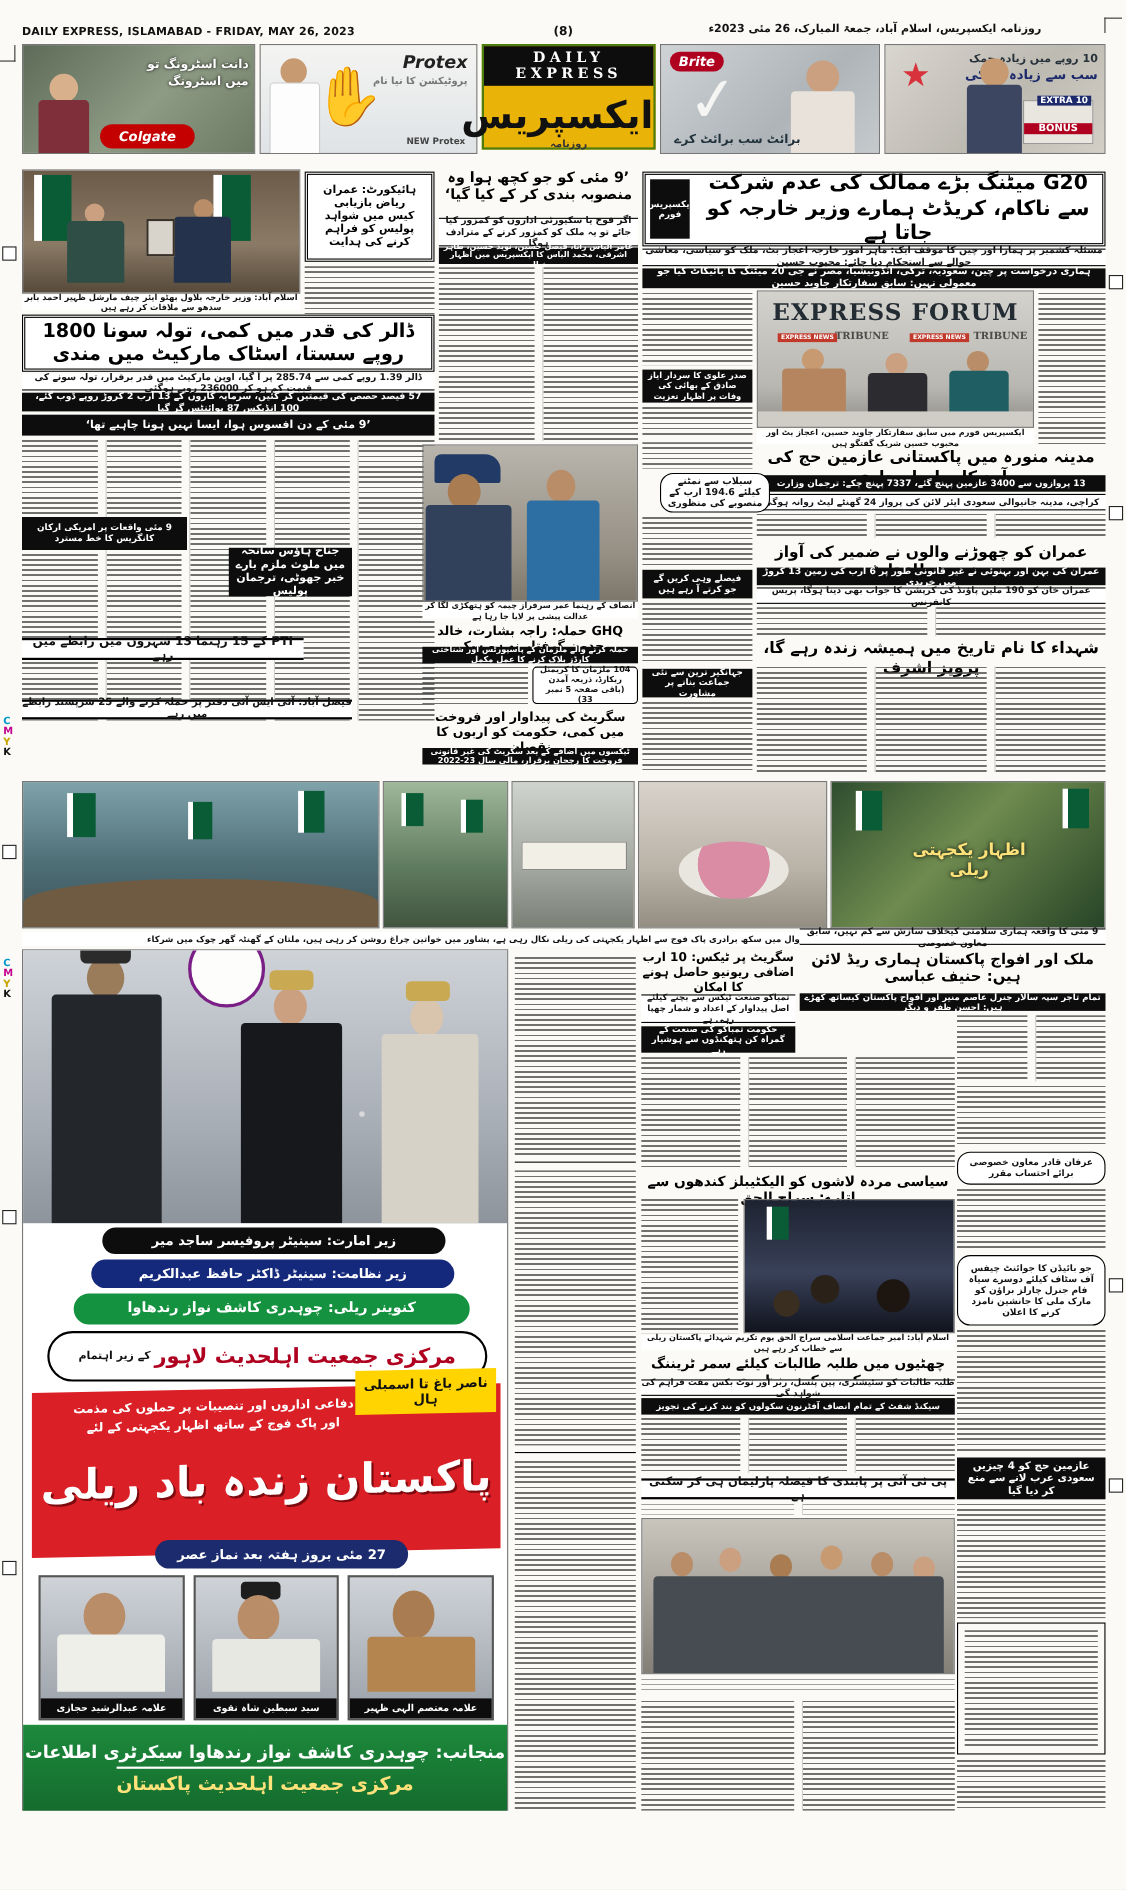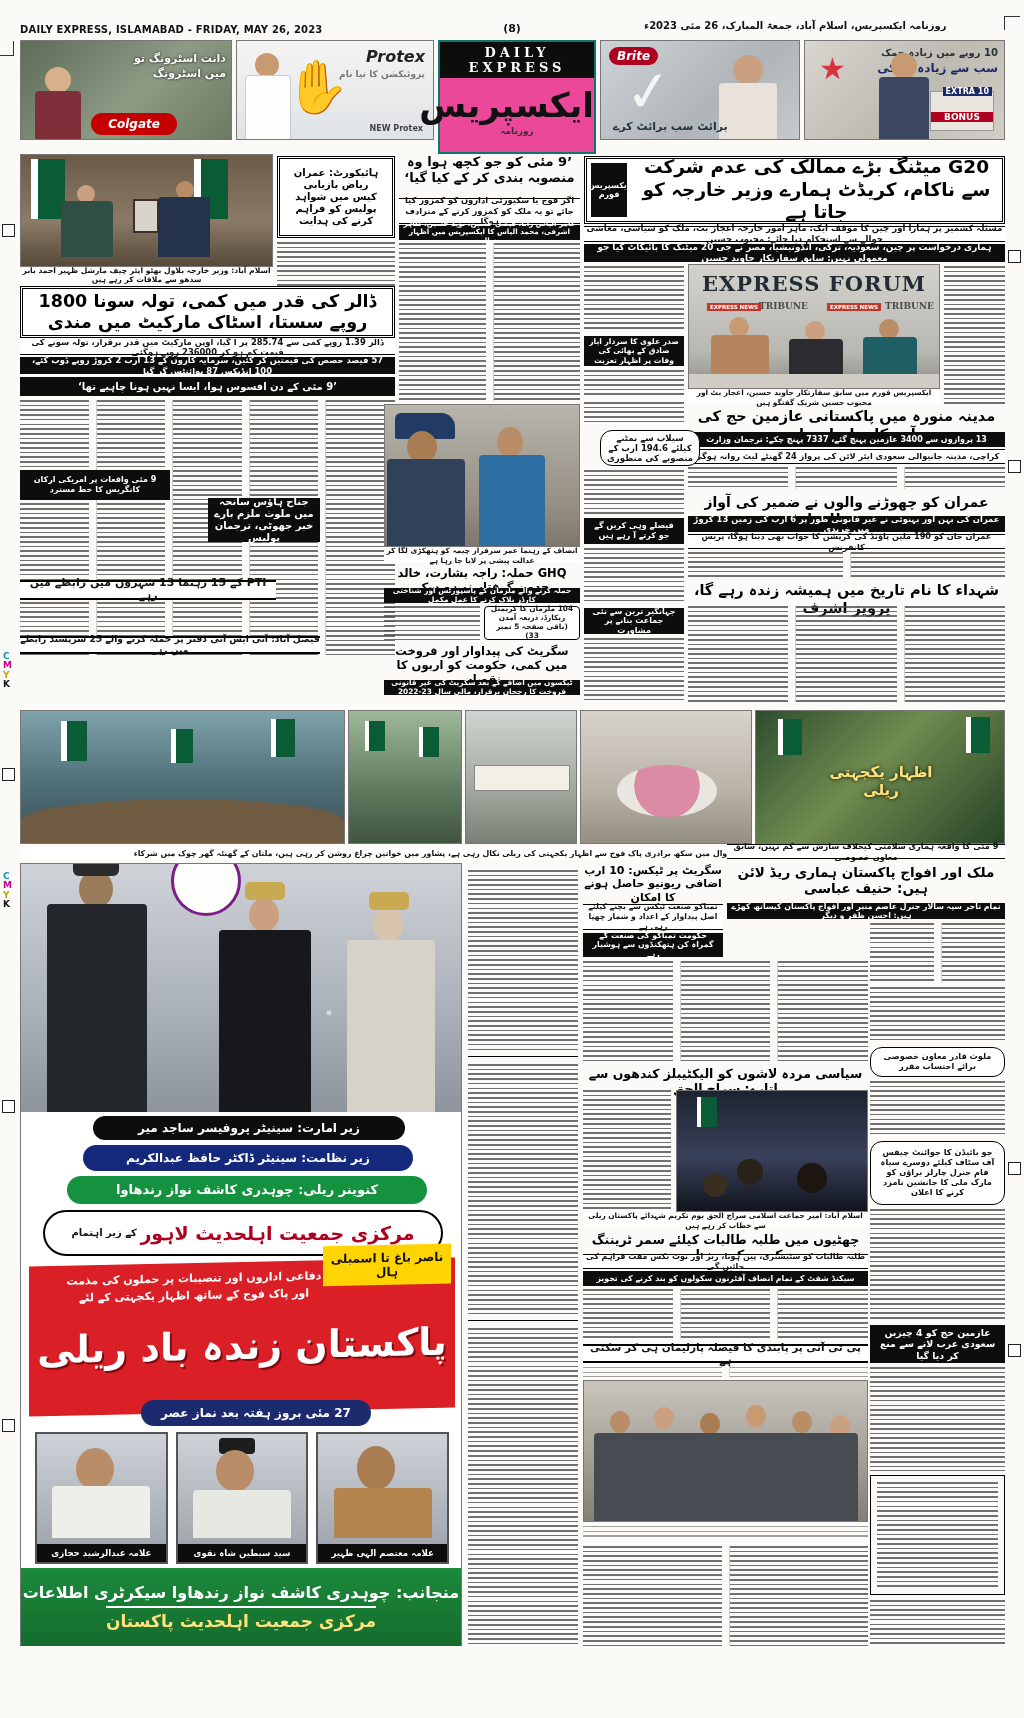--- a/index.html
+++ b/index.html
@@ -77,21 +77,21 @@
     <div class="fig" style="left:14px;top:50px;width:46px;height:50px;background:#7e2f3a"></div>
   </div>
   <div class="abs ph" style="left:236px;top:40px;width:198px;height:100px;background:linear-gradient(180deg,#f4f4f2,#dfe3e6)">
     <div class="abs" style="right:8px;top:6px;font-size:16px;font-weight:800;color:#222;font-style:italic">Protex</div>
     <div class="abs ur" style="right:8px;top:28px;font-size:9px;font-weight:700;color:#777">پروٹیکشن کا نیا نام</div>
     <div class="abs" style="left:48px;top:16px;font-size:52px;color:#9aa4ab">✋</div>
     <div class="head" style="left:18px;top:12px;width:24px;height:24px;background:#c79a72"></div>
     <div class="fig" style="left:8px;top:34px;width:44px;height:66px;background:#fdfdfd;border:1px solid #ccc"></div>
     <div class="abs" style="right:10px;bottom:6px;font-size:8px;font-weight:700;color:#444">NEW Protex</div>
   </div>
-  <div class="abs" style="left:438px;top:40px;width:158px;height:114px;border:2px solid #0f766e;background:#ec4899">
+  <div class="abs" style="left:438px;top:40px;width:158px;height:96px;border:2px solid #4d7c0f;background:#eab308">
     <div style="background:#0d0d0d;color:#fff;text-align:center;font-size:13px;font-weight:700;
          font-family:'DejaVu Serif',serif;letter-spacing:4px;padding:3px 0">DAILY EXPRESS</div>
     <div class="ur c" style="font-size:34px;font-weight:800;line-height:1.6">ایکسپریس</div>
     <div class="ur c" style="font-size:9px;font-weight:700;color:#333;margin-top:-6px">روزنامہ</div>
   </div>
   <div class="abs ph" style="left:600px;top:40px;width:200px;height:100px;background:linear-gradient(135deg,#cfd3d6,#aeb4b8 60%,#c6cacd)">
     <div class="abs" style="left:8px;top:6px;padding:2px 8px;background:#b00020;color:#fff;border-radius:9px;
          font-size:12px;font-weight:800;font-style:italic">Brite</div>
     <div class="abs" style="left:24px;top:18px;font-size:56px;font-weight:800;color:#f5f5f3;transform:rotate(-6deg)">✓</div>
     <div class="head" style="right:36px;top:14px;width:30px;height:30px;background:#caa081"></div>
@@ -347,21 +347,21 @@
   <div class="abs ph" style="left:676px;top:1090px;width:192px;height:122px;background:linear-gradient(180deg,#1d2330,#39415a 55%,#11141d)">
     <div class="flag" style="left:20px;top:6px;width:20px;height:30px"></div>
     <div class="head" style="left:60px;bottom:26px;width:26px;height:26px;background:#2a2118"></div>
     <div class="head" style="left:120px;bottom:18px;width:30px;height:30px;background:#1c1510"></div>
     <div class="head" style="left:26px;bottom:14px;width:24px;height:24px;background:#3a2e20"></div>
   </div>
   <div class="abs gk" style="left:583px;top:1090px;width:88px;height:122px"></div>
   <div class="abs cap" style="left:583px;top:1214px;width:285px;height:13px;font-size:7.4px">اسلام آباد: امیر جماعت اسلامی سراج الحق یوم تکریم شہدائے پاکستان ریلی سے خطاب کر رہے ہیں</div>
 
   <div class="abs hl" style="left:583px;top:1232px;width:285px;height:20px;font-size:12.5px">چھٹیوں میں طلبہ طالبات کیلئے سمر ٹریننگ کیمپ کی منظوری</div>
-  <div class="abs deck" style="left:583px;top:1254px;width:285px;height:15px;font-size:8px">طلبہ طالبات کو سٹیشنری، پین ہونا، ربر اور نوٹ بکس مفت فراہم کی جائیں گی</div>
+  <div class="abs deck" style="left:583px;top:1254px;width:285px;height:15px;font-size:8px">طلبہ طالبات کو سٹیشنری، پین پنسل، ربر اور نوٹ بکس مفت فراہم کی شواہد گی</div>
   <div class="abs bar" style="left:583px;top:1271px;width:285px;height:15px;font-size:7.8px">سیکنڈ شفٹ کے تمام انصاف آفٹرنون سکولوں کو بند کرنے کی تجویز</div>
   <div class="abs cols sep" style="left:583px;top:1289px;width:285px;height:50px">
       <div class="gk"></div>
       <div class="gk"></div>
       <div class="gk"></div>
     </div>
 
   <div class="abs wbar" style="left:583px;top:1344px;width:285px;height:19px;font-size:10.5px">پی ٹی آئی پر پابندی کا فیصلہ پارلیمان ہی کر سکتی ہے</div>
   <div class="abs cols sep" style="left:583px;top:1367px;width:285px;height:10px">
       <div class="gkl"></div>
@@ -377,21 +377,21 @@
     <div class="head" style="left:246px;top:34px;width:20px;height:22px;background:#caa081"></div>
     <div class="fig" style="left:10px;top:52px;width:264px;height:90px;background:#474b52"></div>
   </div>
   <div class="abs gkl" style="left:583px;top:1526px;width:285px;height:14px"></div>
   <div class="abs cols sep" style="left:583px;top:1546px;width:285px;height:100px">
       <div class="gk"></div>
       <div class="gk"></div>
     </div>
 
   <div class="abs gk" style="left:870px;top:987px;width:135px;height:56px"></div>
-  <div class="abs rnd" style="left:870px;top:1047px;width:135px;height:30px;font-size:8.2px">ملوث قادر معاون خصوصی برائے احتساب مقرر</div>
+  <div class="abs rnd" style="left:870px;top:1047px;width:135px;height:30px;font-size:8.2px">عرفان قادر معاون خصوصی برائے احتساب مقرر</div>
   <div class="abs gk" style="left:870px;top:1081px;width:135px;height:56px"></div>
   <div class="abs rnd" style="left:870px;top:1141px;width:135px;height:64px;font-size:8.2px">جو بائیڈن کا جوائنٹ چیفس آف سٹاف کیلئے دوسرے سیاہ فام جنرل چارلز براؤن کو مارک ملی کا جانشین نامزد کرنے کا اعلان</div>
   <div class="abs gk" style="left:870px;top:1209px;width:135px;height:112px"></div>
   <div class="abs bar" style="left:870px;top:1325px;width:135px;height:38px;font-size:9.4px">عازمین حج کو 4 چیزیں سعودی عرب لانے سے منع کر دیا گیا</div>
   <div class="abs gk" style="left:870px;top:1367px;width:135px;height:104px"></div>
   <div class="abs" style="left:870px;top:1475px;width:135px;height:120px;border:1.5px solid #000;padding:6px">
     <div class="gk" style="width:100%;height:100%"></div>
   </div>
   <div class="abs gk" style="left:870px;top:1600px;width:135px;height:46px"></div>
 

